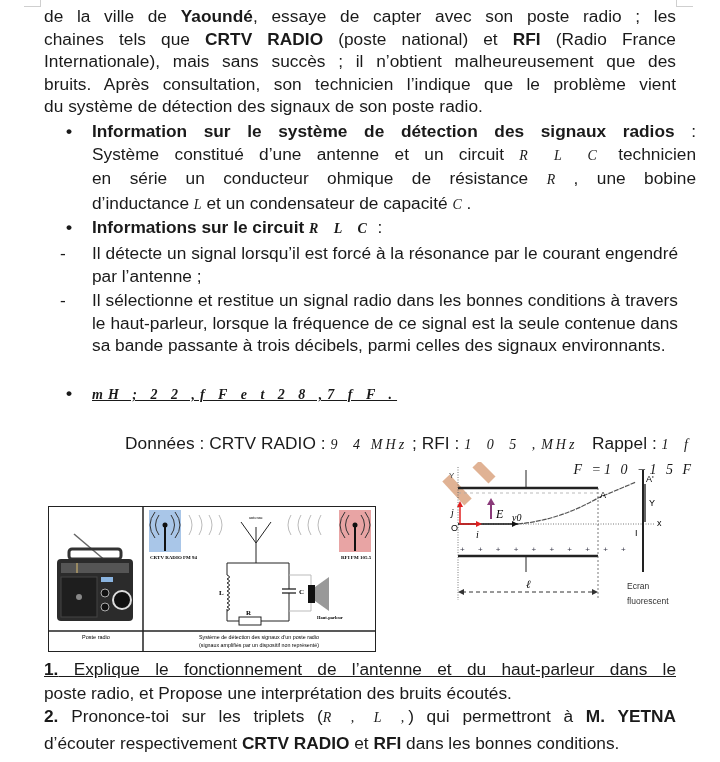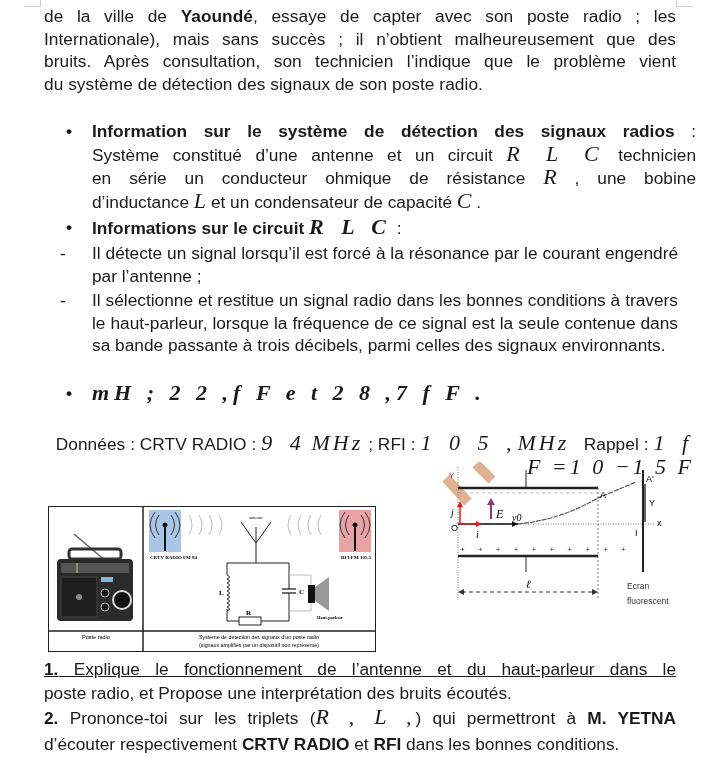--- a/index.html
+++ b/index.html
@@ -2,39 +2,40 @@
 <html><head>
 <meta charset="utf-8">
 <style>
   html, body { margin: 0; padding: 0; background: #ffffff; }
   body { width: 720px; height: 762px; position: relative; overflow: hidden; font-family: "Liberation Sans", sans-serif; color: #1a1a1a; }
   .corner { position: absolute; top: 0; width: 16px; height: 6px; border-bottom: 1px solid #cfcfcf; }
   .corner.left { left: 24px; border-right: 1px solid #cfcfcf; }
   .corner.right { left: 676px; border-left: 1px solid #cfcfcf; }
   .para { position: absolute; left: 44px; width: 632px; font-size: 17.3px; line-height: 22.6px; text-align: justify; letter-spacing: 0.05px; }
   .para b { font-weight: bold; }
-  .m { font-family: "Liberation Serif", serif; font-style: italic; font-size: 22px; }
+  .m { font-family: "Liberation Serif", serif; font-style: italic; font-size: 14px; }
   .ms { font-family: "Liberation Serif", serif; font-style: italic; letter-spacing: 6px; }
   .bullet-item { position: absolute; left: 66px; width: 630px; font-size: 17.3px; line-height: 22.6px; }
   .bullet-item .dot { position: absolute; left: 0; top: 0; font-weight: bold; }
   .bullet-item .txt { margin-left: 26px; text-align: justify; display: block; }
   .dash-item { position: absolute; left: 60px; width: 618px; font-size: 17.3px; line-height: 22.6px; }
   .dash-item .dash { position: absolute; left: 0; top: 0; }
   .dash-item .txt { display: block; margin-left: 32px; text-align: justify; }
   .fig-table { position: absolute; left: 48px; top: 506px; width: 326px; border: 1.5px solid #222; }
   .q { position: absolute; left: 44px; width: 632px; font-size: 17.3px; line-height: 23.5px; text-align: justify; }
 </style>
 </head>
 <body>
 
 <div class="corner left"></div>
 <div class="corner right"></div>
 
 <div class="para" style="top:5px;">
   <div style="text-align-last:justify;"><span>de la ville de </span><b>Yaoundé</b><span>, essaye de capter avec son poste radio ; les</span></div>
+  <div style="text-align-last:justify;"><span>chaines tels que </span><b>CRTV RADIO</b><span> (poste national) et </span><b>RFI</b><span> (Radio France</span></div>
   <div style="text-align-last:justify;">Internationale), mais sans succès ; il n’obtient malheureusement que des</div>
   <div style="text-align-last:justify;">bruits. Après consultation, son technicien l’indique que le problème vient</div>
   <div>du système de détection des signaux de son poste radio.</div>
 </div>
 
 <div class="bullet-item" style="top:120px;">
   <span class="dot">•</span>
   <span class="txt">
     <div style="text-align-last:justify;"><b>Information sur le système de détection des signaux radios</b><span> :</span></div>
     <div style="text-align-last:justify;"><span>Système constitué d’une antenne et un circuit </span><span class="m ms">R L C</span><span> technicien</span></div>
@@ -54,21 +55,21 @@
 </div>
 
 <div class="dash-item" style="top:289px;">
   <span class="dash">-</span>
   <span class="txt">Il sélectionne et restitue un signal radio dans les bonnes conditions à travers le haut-parleur, lorsque la fréquence de ce signal est la seule contenue dans sa bande passante à trois décibels, parmi celles des signaux environnants.</span>
 </div>
 
 <div class="bullet-item" style="top:382px;">
   <span class="dot">•</span>
   <span class="txt">
-    <div><span class="m" style="letter-spacing:5px; font-weight:bold;">mH ; 2 2 ,f F e t 2 8 ,7 f F .</span></div>
+    <div><span class="m" style="letter-spacing:5px; font-weight:bold;text-decoration:underline;">mH ; 2 2 ,f F e t 2 8 ,7 f F .</span></div>
   </span>
 </div>
 
 <div class="para" style="top:432px; width:650px; left:44px; text-align:right;">
   <div style="white-space:nowrap;"><span>Données : CRTV RADIO : </span><span class="m" style="letter-spacing:6px;">9 4</span> <span class="m" style="letter-spacing:3px;">MHz</span><span> ; RFI : </span><span class="m" style="letter-spacing:6px;">1 0 5 ,</span><span class="m" style="letter-spacing:3px;">MHz</span><span style="white-space:pre;">   Rappel : </span><span class="m" style="letter-spacing:6px;">1 f</span></div>
   <div><span class="m" style="letter-spacing:3px;">F =1 0 −1 5 F</span></div>
 </div>
 
 <div class="fig-table">
   <svg width="326" height="144" viewBox="0 0 326 144" style="display:block;">

